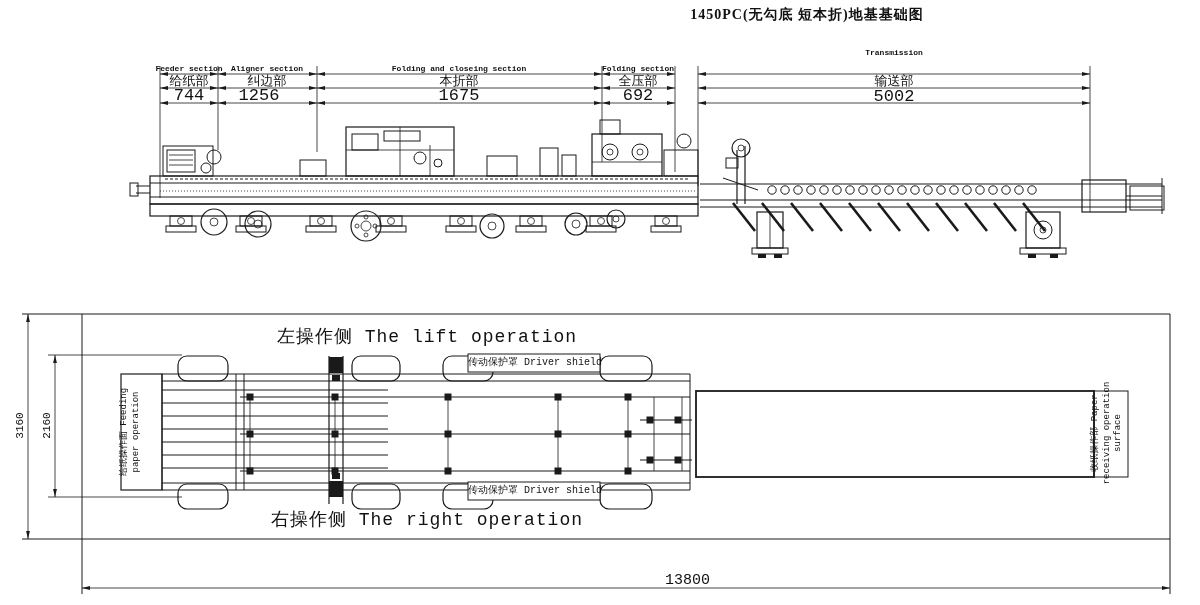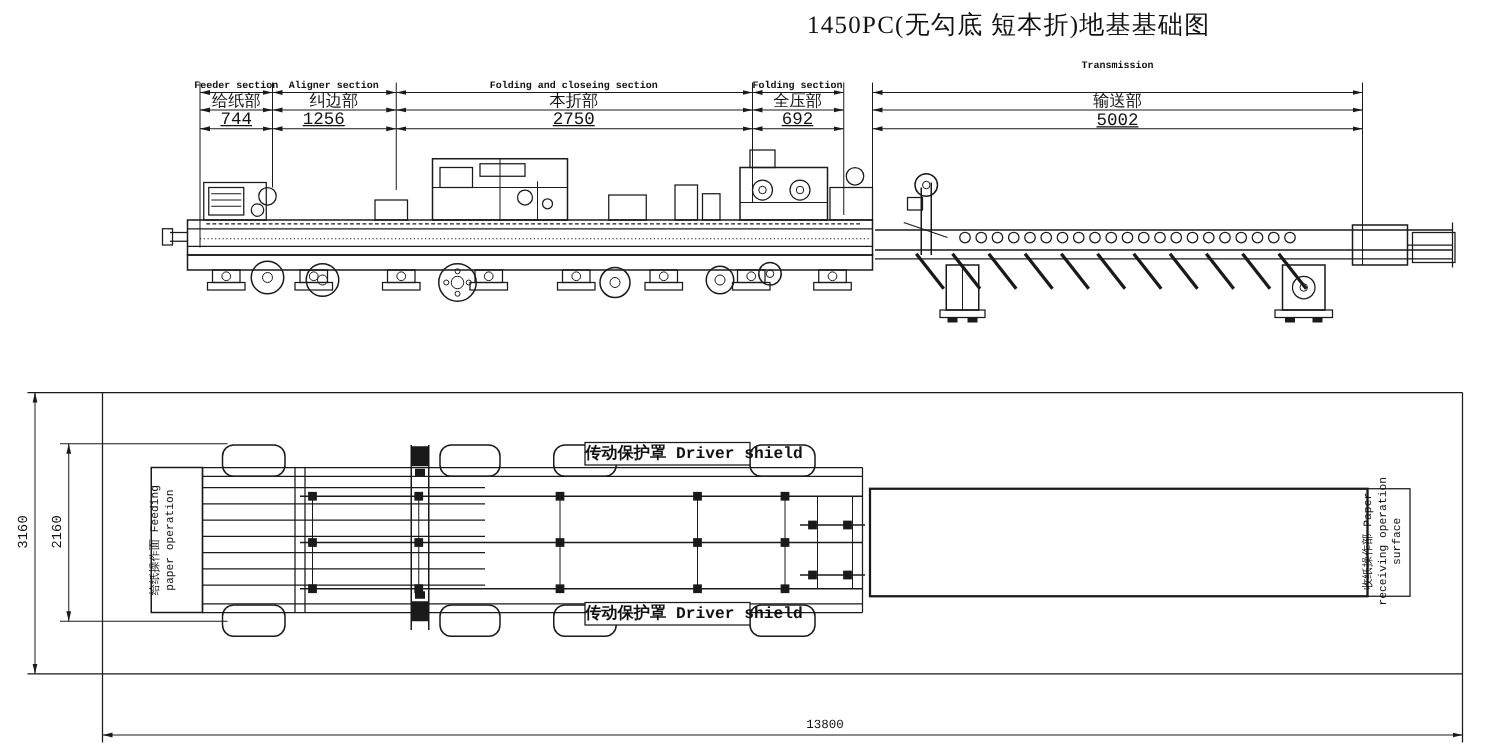--- a/index.html
+++ b/index.html
@@ -1,28 +1,28 @@
 <!DOCTYPE html>
 <html><head>
 <meta charset="utf-8">
 <style>
   html,body{margin:0;padding:0;background:#fff;}
   #root{position:relative;width:1200px;height:605px;background:#fff;overflow:hidden;
         font-family:"Liberation Mono","DejaVu Sans Mono",monospace;color:#111;}
   .abs{position:absolute;}
   .ctr{text-align:center;}
   .nw{white-space:nowrap;}
-  .title{font-family:"Liberation Serif","DejaVu Serif",serif;font-size:20px;font-weight:400;letter-spacing:1px;}
+  .title{font-family:"Liberation Serif","DejaVu Serif",serif;font-size:14px;font-weight:700;letter-spacing:1px;}
   .sec-en{font-size:8px;line-height:9px;font-weight:bold;}
   .sec-cn{font-size:13px;line-height:10px;}
-  .sec-val{font-size:14px;line-height:12px;text-decoration:underline;}
+  .sec-val{font-size:17px;line-height:12px;}
   .side-label{font-size:18px;letter-spacing:1px;line-height:24px;}
-  .shield{font-size:13px;line-height:16px;font-weight:bold;}
+  .shield{font-size:10px;line-height:16px;}
   .vlabel{font-size:9px;line-height:1.3;transform:rotate(-90deg);}
-  .dimnum{font-size:10px;line-height:13px;}
+  .dimnum{font-size:15px;line-height:13px;text-align:right;}
   .dimnum-rot{font-size:11px;line-height:13px;transform:rotate(-90deg);white-space:nowrap;}
   svg line, svg path, svg rect, svg circle{stroke:#1a1a1a;fill:none;}
   .w08{stroke-width:0.8;} .w1{stroke-width:1;} .w12{stroke-width:1.2;} .w18{stroke-width:1.8;}
   .blk{fill:#1a1a1a;stroke:none;}
   .wht{fill:#fff;stroke:#1a1a1a;}
   .thick{stroke-width:2.6;}
 </style>
 </head>
 <body>
 
@@ -349,30 +349,32 @@
   <div class="abs sec-en ctr nw" style="left:114px;top:64px;width:150px">Feeder section</div>
   <div class="abs sec-cn ctr nw" style="left:114px;top:77px;width:150px">给纸部</div>
   <div class="abs sec-val ctr nw" style="left:114px;top:90px;width:150px">744</div>
 
   <div class="abs sec-en ctr nw" style="left:192px;top:64px;width:150px">Aligner section</div>
   <div class="abs sec-cn ctr nw" style="left:192px;top:77px;width:150px">纠边部</div>
   <div class="abs sec-val ctr nw" style="left:184px;top:90px;width:150px">1256</div>
 
   <div class="abs sec-en ctr nw" style="left:384px;top:64px;width:150px">Folding and closeing section</div>
   <div class="abs sec-cn ctr nw" style="left:384px;top:77px;width:150px">本折部</div>
-  <div class="abs sec-val ctr nw" style="left:384px;top:90px;width:150px">2750</div>
+  <div class="abs sec-val ctr nw" style="left:384px;top:90px;width:150px">1675</div>
 
   <div class="abs sec-en ctr nw" style="left:563px;top:64px;width:150px">Folding section</div>
   <div class="abs sec-cn ctr nw" style="left:563px;top:77px;width:150px">全压部</div>
   <div class="abs sec-val ctr nw" style="left:563px;top:90px;width:150px">692</div>
 
   <div class="abs sec-en ctr nw" style="left:819px;top:48px;width:150px">Transmission</div>
   <div class="abs sec-cn ctr nw" style="left:819px;top:77px;width:150px">输送部</div>
   <div class="abs sec-val ctr nw" style="left:819px;top:91px;width:150px">5002</div>
 
+  <div class="abs side-label ctr nw" style="left:262px;top:325px;width:330px">左操作侧 The lift operation</div>
+  <div class="abs side-label ctr nw" style="left:262px;top:508px;width:330px">右操作侧 The right operation</div>
 
   <div class="abs shield ctr nw" style="left:468px;top:355px;width:132px">传动保护罩 Driver shield</div>
   <div class="abs shield ctr nw" style="left:468px;top:483px;width:132px">传动保护罩 Driver shield</div>
 
   <div class="abs vlabel ctr" style="left:96px;top:410px;width:90px;height:44px">给纸操作面 Feeding paper operation</div>
   <div class="abs vlabel ctr" style="left:1059px;top:412px;width:104px;height:42px">收纸操作部 Paper receiving operation surface</div>
 
   <div class="abs dimnum-rot ctr" style="left:-1px;top:419px;width:42px">3160</div>
   <div class="abs dimnum-rot ctr" style="left:26px;top:419px;width:42px">2160</div>
   <div class="abs dimnum ctr nw" style="left:610px;top:574px;width:100px">13800</div>

